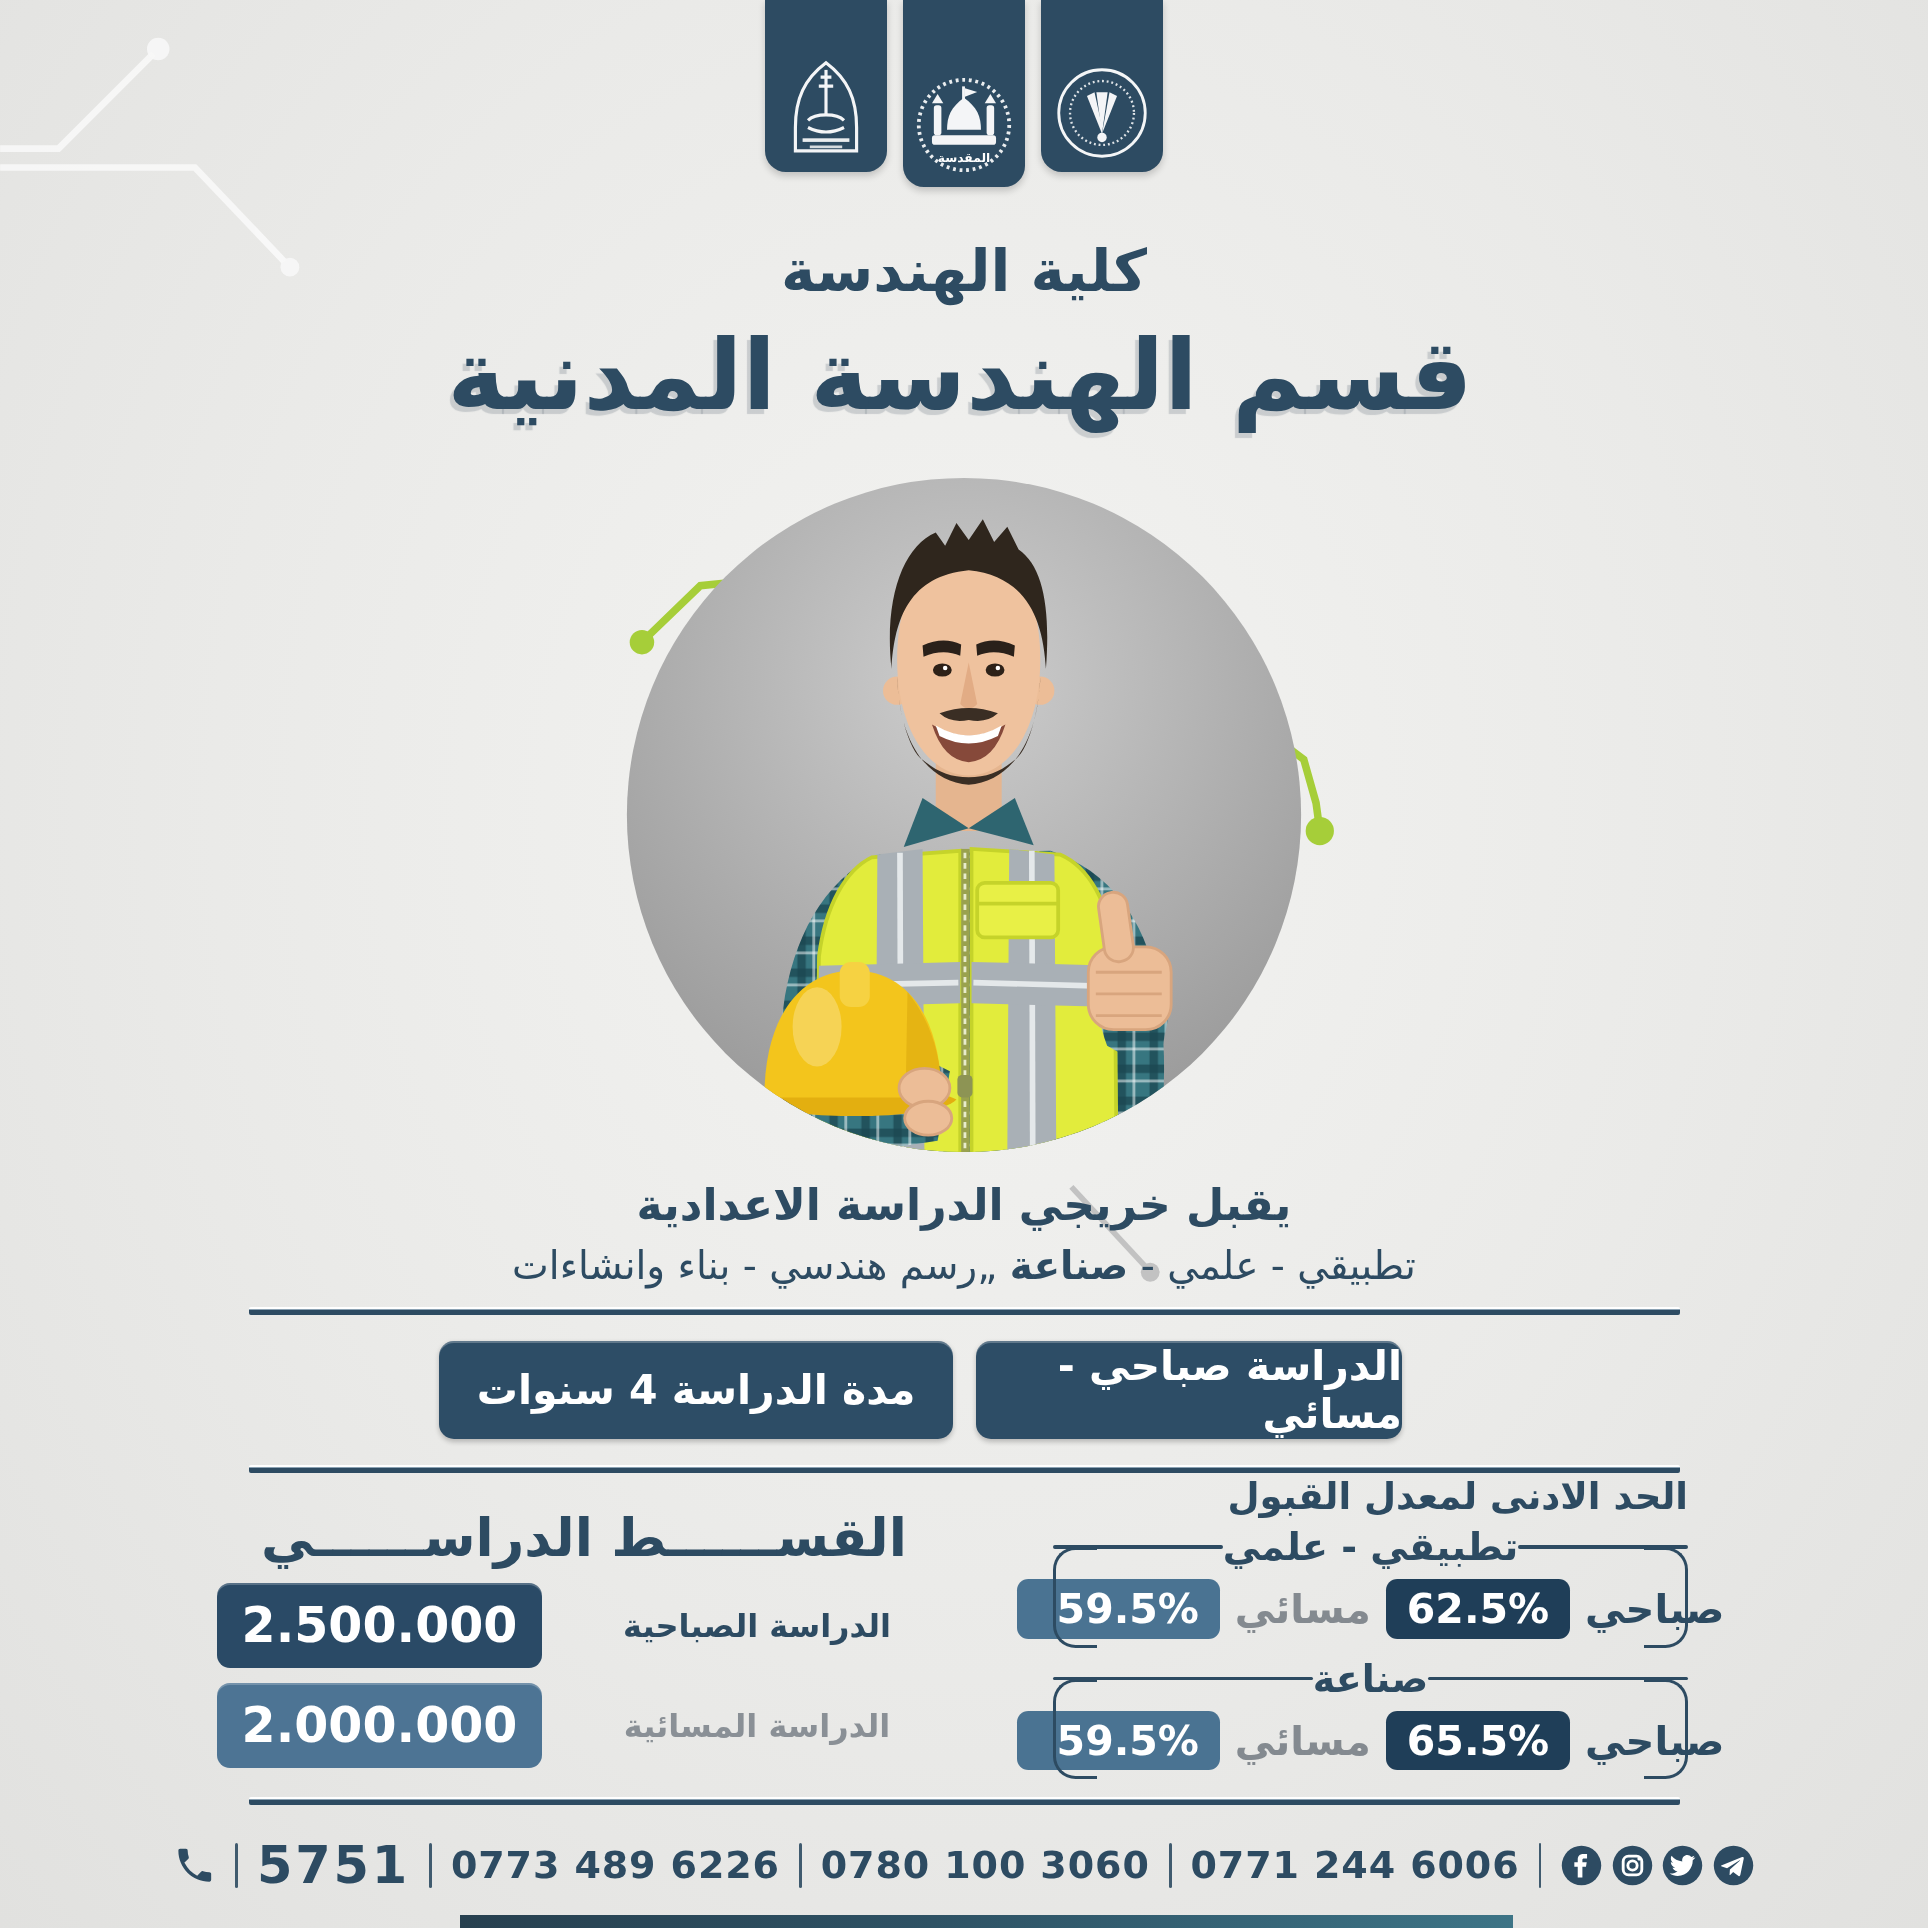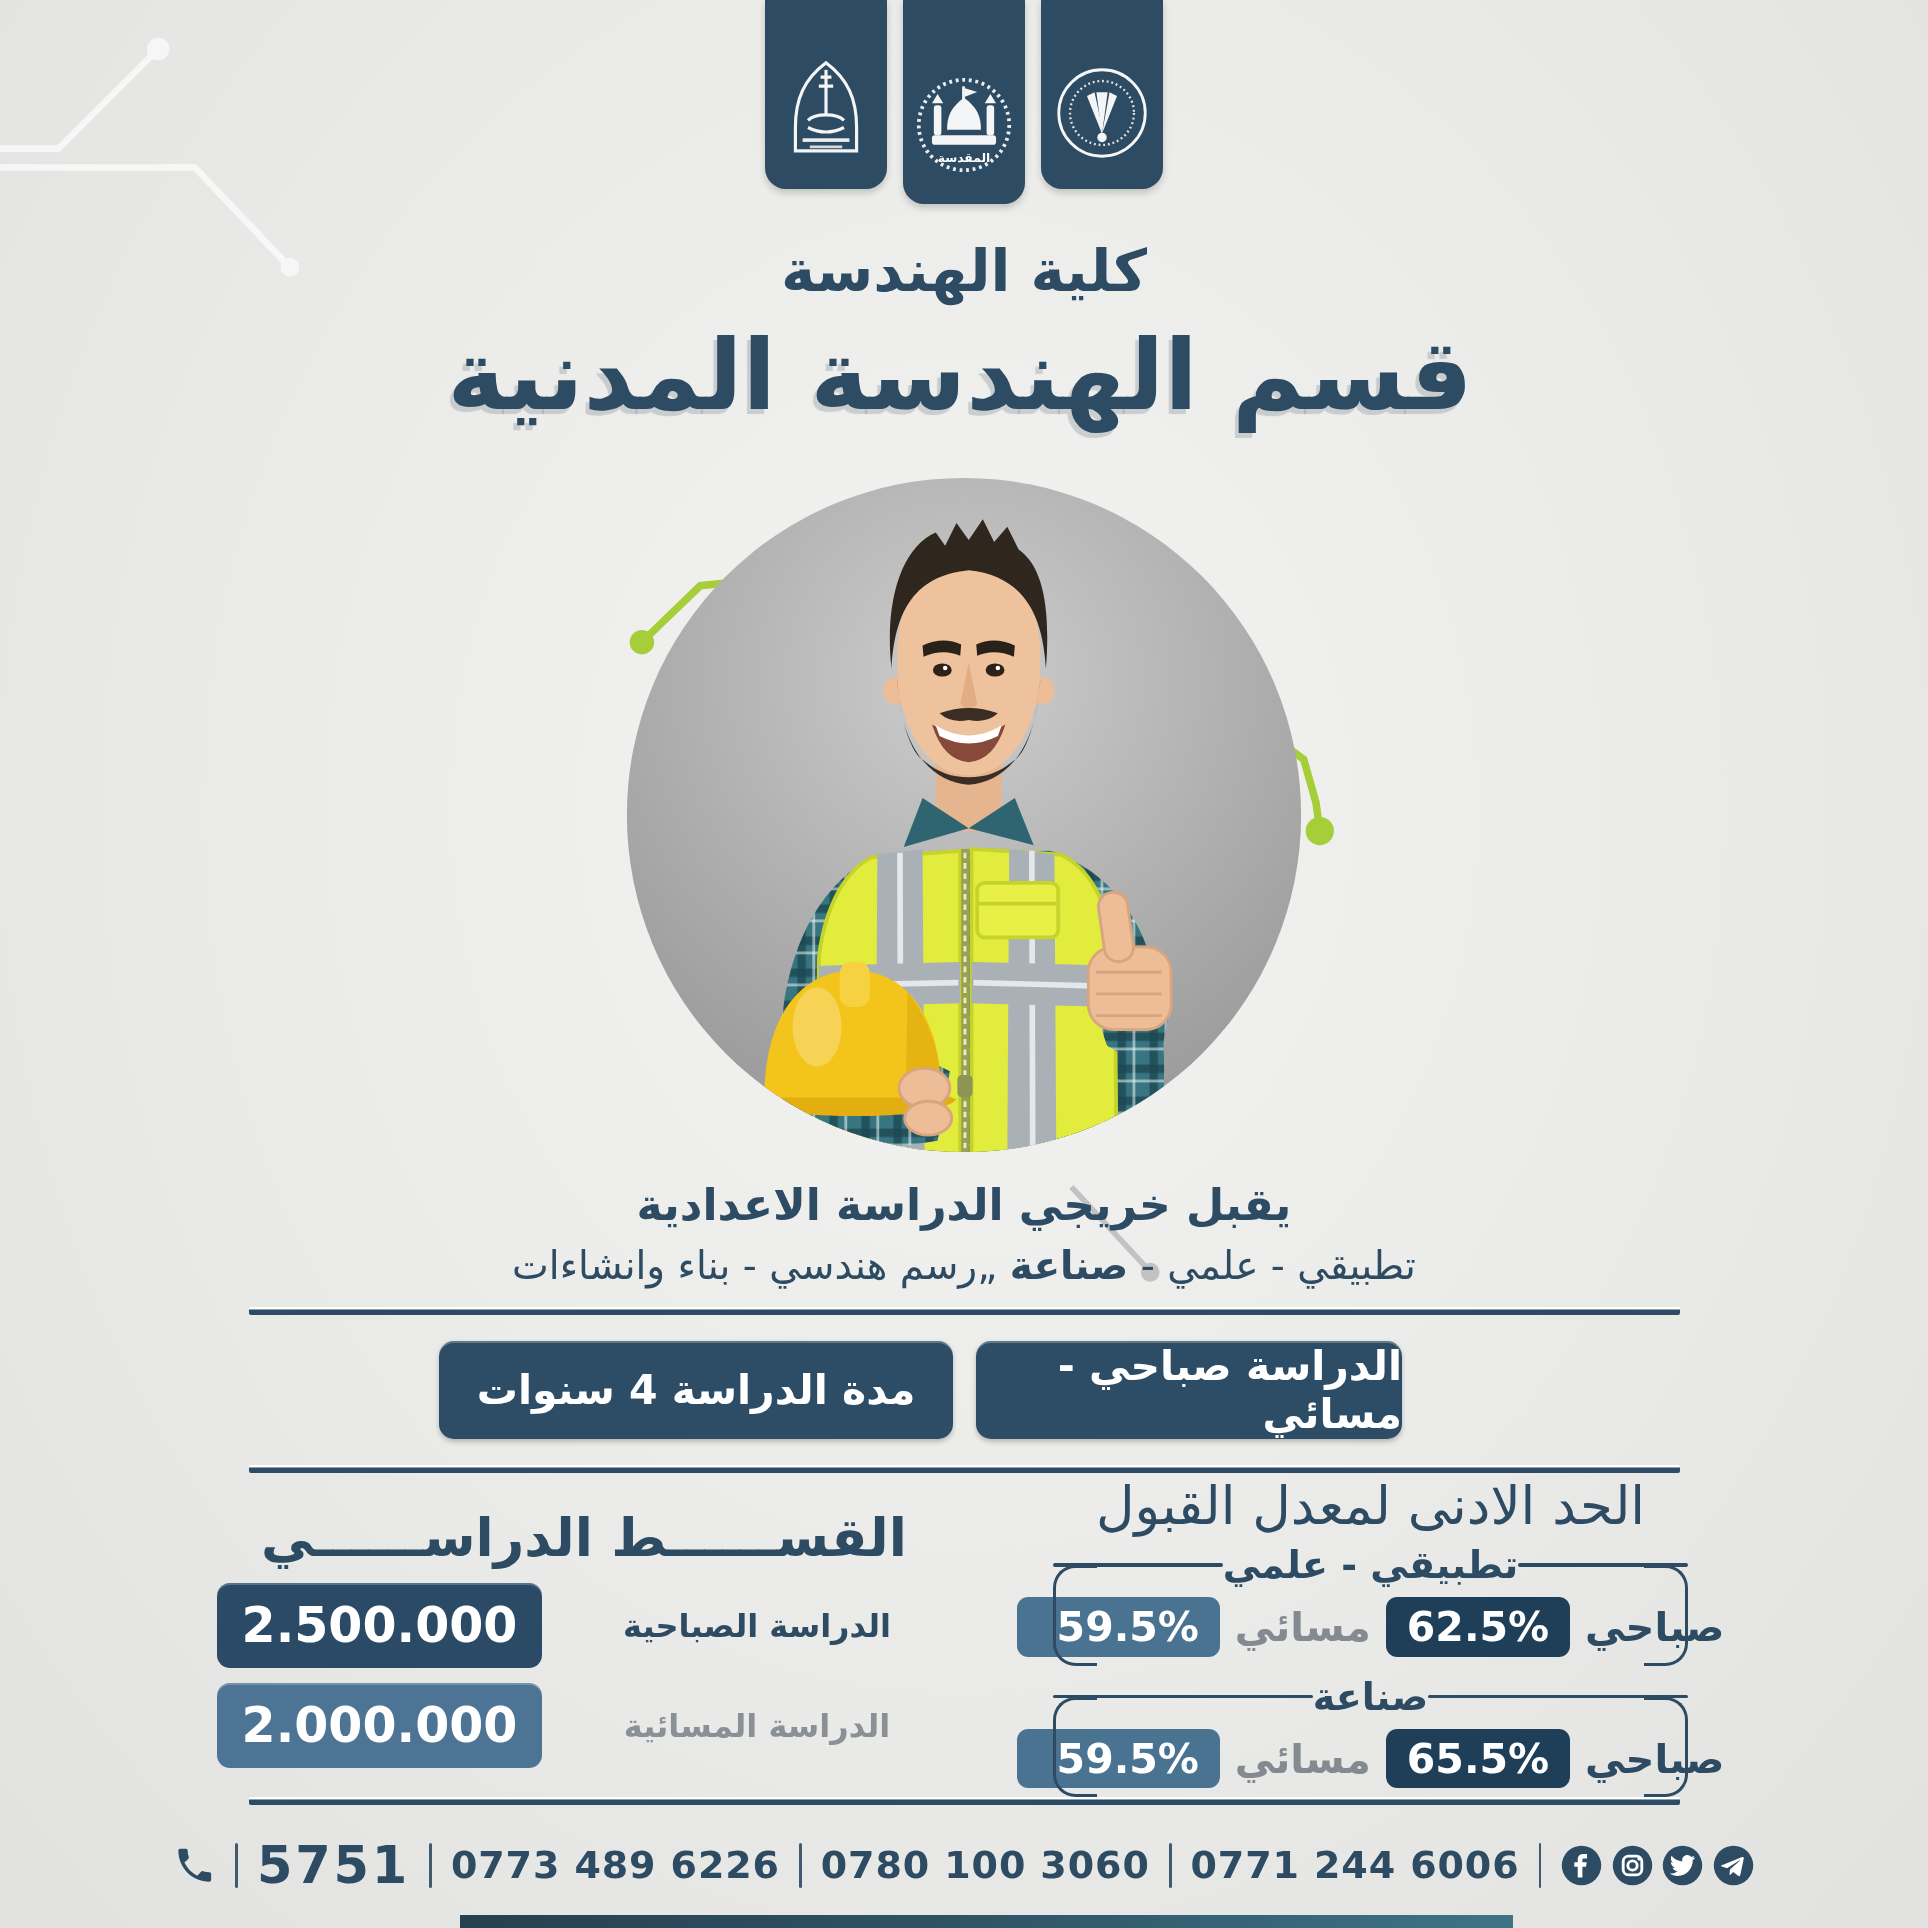--- a/index.html
+++ b/index.html
@@ -2,21 +2,21 @@
 <html lang="ar" style="font-size:15px"><head>
 <meta charset="utf-8">
 <style>
   html,body{margin:0;padding:0;width:1928px;height:1928px;overflow:hidden;}
   body{font-family:"DejaVu Sans","Liberation Sans",sans-serif;}
   .poster{position:relative;width:1928px;height:1928px;overflow:hidden;
     background:radial-gradient(ellipse at 50% 42%, #f3f3f1 0%, #eaeae8 55%, #e1e1df 100%);}
   .decor{position:absolute;pointer-events:none;}
   
   .banners{position:absolute;top:0;left:50%;transform:translateX(-50%);display:flex;gap:16px;align-items:flex-start;}
-  .banner{width:122px;background:#2d4b62;border-radius:0 0 21px 21px;display:flex;align-items:flex-end;justify-content:center;padding-bottom:27px;box-shadow:0 3.8px 7.5px rgba(0,0,0,.18);}
+  .banner{width:122px;background:#2d4b62;border-radius:0 0 21px 21px;display:flex;align-items:flex-end;justify-content:center;padding-bottom:10px;box-shadow:0 3.8px 7.5px rgba(0,0,0,.18);}
   .banner.h1{height:162px;}
   .banner.h2{height:177px;}
   
   .title-small{position:absolute;top:237px;left:0;right:0;text-align:center;font-size:58px;font-weight:700;color:#2d4b62;direction:rtl;}
   .title-big{position:absolute;top:318px;left:0;right:8px;text-align:center;font-size:98px;font-weight:800;color:#2d4b62;direction:rtl;
     text-shadow:-3.8px 4.7px 0.9px rgba(120,130,140,.30);}
   
   .photo{position:absolute;left:625px;top:476px;width:678px;height:678px;border-radius:50%;overflow:hidden;}
   
   .intro1{position:absolute;top:1179px;left:0;right:0;text-align:center;font-size:44px;font-weight:800;color:#2d4b62;direction:rtl;}
@@ -26,21 +26,21 @@
     background:linear-gradient(#ffffff 0 1.9px,#8ba2b3 1.9px 2.8px,#2d4b62 2.8px 100%);border-radius:1.9px;}
   .d1{top:1307px;} .d2{top:1465px;} .d3{top:1797px;}
   
   .btn{position:absolute;top:1341px;height:98px;background:#2d4d66;border-radius:15px;color:#fff;
     display:flex;align-items:center;justify-content:center;font-size:41px;font-weight:600;direction:rtl;
     box-shadow:inset 0 1.9px 0 rgba(255,255,255,.25), 0 2.8px 5.6px rgba(0,0,0,.22);}
   .btn.duration{left:439px;width:514px;}
   .btn.shifts{left:976px;width:426px;}
   
   .acc{position:absolute;left:1053px;top:1475px;width:635px;}
-  .acc-heading{text-align:center;font-size:53px;font-weight:400;color:#2d4b62;direction:rtl;margin:0 0 5.6px 0;}
+  .acc-heading{text-align:right;font-size:37px;font-weight:700;color:#2d4b62;direction:rtl;margin:0 0 5.6px 0;}
   .acc-group{position:relative;margin-top:7.5px;}
   .acc-label{display:flex;align-items:center;height:43px;font-size:38px;font-weight:700;color:#2d4b62;direction:rtl;}
   .acc-label .ln{flex:1;height:3.8px;background:#2d4b62;border-radius:1.9px;}
   .brk{position:absolute;top:21.7px;bottom:1.9px;width:41px;border:3.8px solid #2d4b62;}
   .brk.l{left:0;border-right:none;border-radius:22.6px 0 0 22.6px;}
   .brk.r{right:0;border-left:none;border-radius:0 22.6px 22.6px 0;}
   .acc-row{display:flex;direction:rtl;justify-content:center;align-items:center;gap:15px;height:81px;padding:0 53px;}
   .pl-m{font-size:40px;font-weight:700;color:#2d4b62;}
   .pl-e{font-size:40px;font-weight:700;color:#848a90;}
   .pb{color:#fff;font-weight:700;font-size:41px;padding:5.6px 21px;border-radius:11.3px;direction:ltr;}

